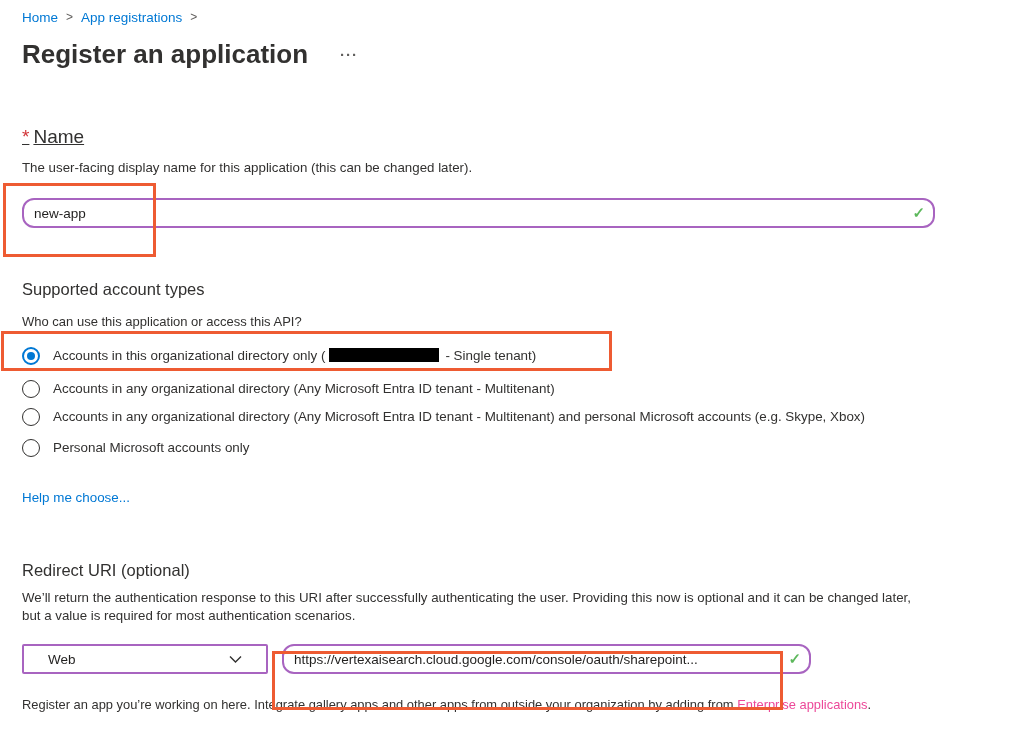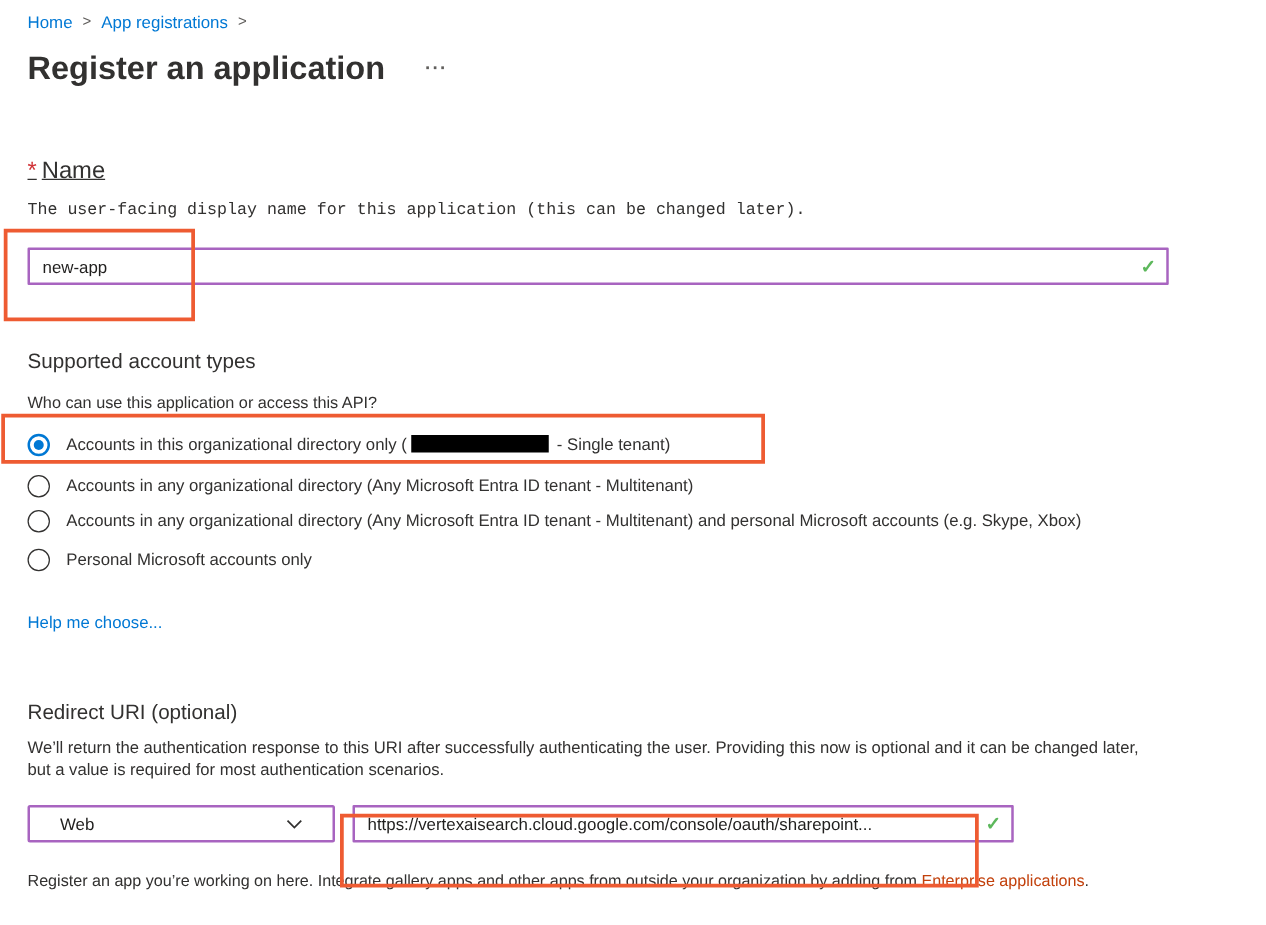--- a/index.html
+++ b/index.html
@@ -16,25 +16,25 @@
   .crumb-sep { color:#605e5c; font-size:12px; padding:0 8px; }
 
   
   .title-row { margin-top:14px; display:flex; align-items:center; }
   .page-title { font-size:26px; line-height:28px; font-weight:700; color:#323130; }
   .more-dots { margin-left:32px; color:#605e5c; font-size:15px; font-weight:700; letter-spacing:1px; cursor:pointer; }
 
   
   .field-label { margin-top:60px; font-size:19px; line-height:18px;text-decoration:underline; }
   .req { color:#d13438; margin-right:4px; }
-  .desc { margin-top:13px; font-size:13.3px; line-height:18px;font-family:Liberation Mono, monospace; }
+  .desc { margin-top:13px; font-size:13.3px; line-height:18px; }
   .input-wrap { margin-top:21px; width:913px; height:30px; position:relative; }
   .textbox {
     width:100%; height:30px; box-sizing:border-box;
-    border:2px solid #a864c0; border-radius:1px;
+    border:2px solid #a864c0; border-radius:12px;
     padding:0 30px 0 10px; font-size:13.5px; color:#201f1e;
     font-family:"Liberation Sans", sans-serif; outline:none; background:#fff;
   }
   .valid-check { position:absolute; right:10px; top:50%; transform:translateY(-50%);
     color:#5db85c; font-size:15px; font-weight:700; }
 
   
   .section-heading { margin-top:51px; font-size:16.5px; line-height:21px; font-weight:400; color:#323130; }
   .section-heading.redirect { margin-top:54px; }
   .question { margin-top:13px; font-size:13px; line-height:17px; }
@@ -60,21 +60,21 @@
     width:246px; height:30px; box-sizing:border-box;
     border:2px solid #a864c0; border-radius:2px; background:#fff;
     display:flex; align-items:center; justify-content:space-between;
     padding:0 24px; font-size:13.5px; color:#201f1e; cursor:pointer;
   }
   .uri-wrap { margin-left:14px; width:529px; height:30px; position:relative; }
   .uri-input { padding-right:28px; }
 
   
   .footer { margin-top:22px; font-size:12.9px; line-height:17px; white-space:nowrap; }
-  .footer-link { color:#c2410c; cursor:pointer; }
+  .footer-link { color:#ec4899; cursor:pointer; }
 
   
   .annotation { position:absolute; border:3px solid #ee5b32; box-sizing:border-box; pointer-events:none; z-index:5; background:transparent; }
   .ann-name { left:3px; top:183px; width:153px; height:74px; }
   .ann-account { left:1px; top:331px; width:611px; height:40px; }
   .ann-uri { left:272px; top:651px; width:511px; height:59px; }
 </style>
 </head>
 <body>
 

